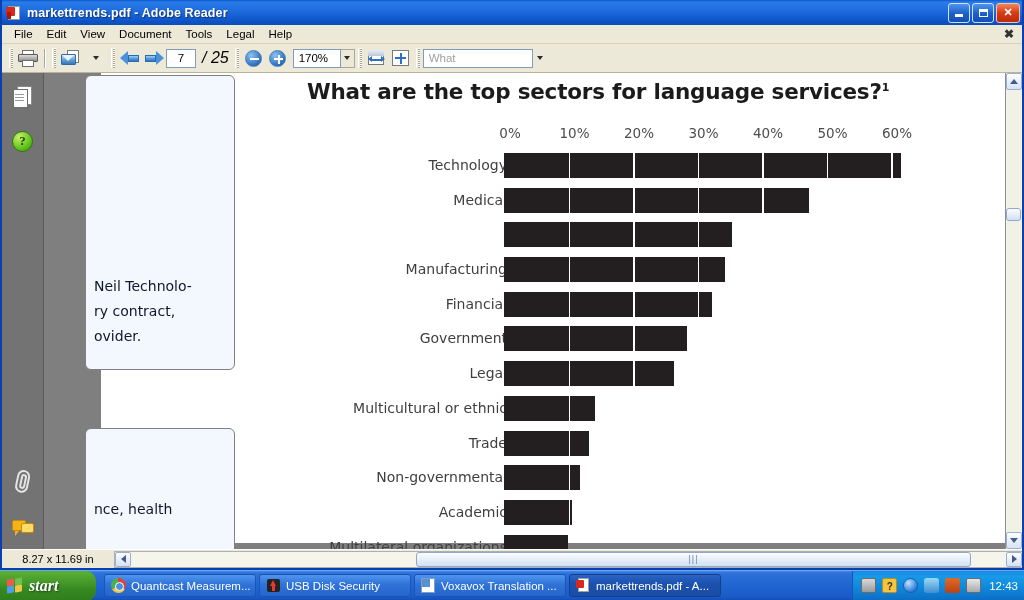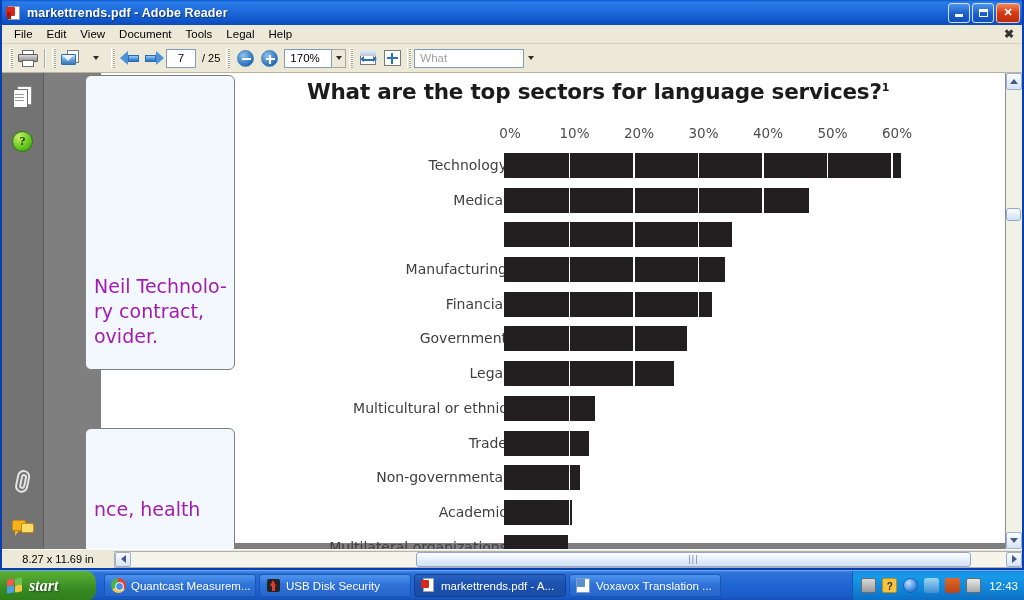--- a/index.html
+++ b/index.html
@@ -50,21 +50,21 @@
              border-bottom:1px solid #b9b49d; }
   .grip { width:4px; height:20px; margin:0 3px;
           background-image:repeating-linear-gradient(to bottom,#fff 0 1px,#a9a48c 1px 2px);
           background-size:2px 4px; background-repeat:repeat-y; background-position:1px 0;
           border-left:1px solid #fff; }
   .tb-sep { width:1px; height:19px; background:#aca899; margin:0 4px; box-shadow:1px 0 0 #fff; }
   .tbtn { height:24px; min-width:24px; display:flex; align-items:center; justify-content:center;
           padding:0 2px; }
   .pgfield { width:30px; height:19px; background:#fff; border:1px solid #7f9db9;
              font-size:11.5px; text-align:center; line-height:17px; color:#000;}
-  .pgtot { font-size:11px; color:#000; margin:0 3px 0 6px; white-space:nowrap;}
+  .pgtot { font-size:16px; color:#000; margin:0 3px 0 6px; white-space:nowrap;font-style:italic;}
   .zoomfield { width:48px; height:19px; background:#fff; border:1px solid #7f9db9;
                font-size:11.5px; line-height:17px; color:#000; padding-left:5px; }
   .ddbtn { width:14px; height:19px; background:#ece9d8; border:1px solid #aca899; border-left:none;
            display:flex; align-items:center; justify-content:center;}
   .caret { width:0;height:0;border-left:3.5px solid transparent;border-right:3.5px solid transparent;
            border-top:4px solid #2b2b2b;}
   .findbox { width:110px; height:19px; background:#fff; border:1px solid #7f9db9;
              font-size:11.5px; color:#a0a0a0; line-height:17px; padding-left:5px; }
   .findcaret { margin-left:4px; }
 
@@ -136,22 +136,22 @@
   .ni-cmt .b2{position:absolute;left:9px;top:6px;width:13px;height:10px;background:#fddc6a;border:1px solid #c98a07;border-radius:2px;}
 
   
   .docview { flex:1; position:relative; background:#7f7f7f; overflow:hidden; }
   .page { position:absolute; left:57px; top:0px; width:938px; background:#fff; height:470px; }
   .page-shadow { position:absolute; left:57px; top:-1px; width:938px; height:2px; background:#b9b9b9;}
 
   
   .callout { position:absolute; background:#f2f8fd; border:1px solid #7f7f7f;
              border-radius:6px; color:#3a3a3a; }
-  .callout .txt { font-family:"DejaVu Sans", sans-serif; font-size:19px; line-height:25px;
-                  color:#a21caf; padding:0; white-space:pre; }
+  .callout .txt { font-family:"DejaVu Sans", sans-serif; font-size:14px; line-height:25px;
+                  color:#0f172a; padding:0; white-space:pre; }
   #callout1 { left:-16px; top:2px; width:150px; height:295px; }
   #callout1 .txt { position:absolute; left:8px; top:198px; }
   #callout2 { left:-16px; top:355px; width:150px; height:200px; }
   #callout2 .txt { position:absolute; left:8px; top:68px; }
 
   
   .chart { position:absolute; left:148px; top:0px; width:790px; }
   .chart-title { font-family:"DejaVu Sans", sans-serif; font-weight:bold; font-size:21.5px;
                  color:#1b1b1b; letter-spacing:-.2px; white-space:nowrap;
                  position:absolute; left:58px; top:6px; }
@@ -555,38 +555,38 @@
         <div class="task">
           <span class="ti">
             <div class="usbic">
               <div class="sq"></div>
               <div class="ar"></div>
               <div class="st"></div>
             </div>
           </span>
           <span>USB Disk Security</span>
         </div>
+        <div class="task">
+          <span class="ti">
+            <div class="wordic">
+              <div class="pg"></div>
+              <div class="bl"></div>
+            </div>
+          </span>
+          <span>Voxavox Translation ...</span>
+        </div>
         <div class="task active">
           <span class="ti">
             <div class="pdficon">
               <div class="pg"></div>
               <div class="rd"></div>
             </div>
           </span>
           <span>markettrends.pdf - A...</span>
         </div>
-        <div class="task">
-          <span class="ti">
-            <div class="wordic">
-              <div class="pg"></div>
-              <div class="bl"></div>
-            </div>
-          </span>
-          <span>Voxavox Translation ...</span>
-        </div>
       </div>
 
     <div class="tray">
       <div class="tr-ic" style="background:linear-gradient(to bottom,#d9d9d9,#9a9a9a);border:1px solid #6b6b6b;border-radius:2px;"></div>
       <div class="tr-ic" style="background:#f5c542;border:1px solid #b5901e;border-radius:2px;color:#33301a;font-size:10px;font-weight:bold;text-align:center;line-height:15px;">?</div>
       <div class="tr-ic" style="border-radius:50%;background:radial-gradient(circle at 35% 30%,#bfe0ff,#2f7fd8 70%,#1b5bb0);border:1px solid #1b5bb0;"></div>
       <div class="tr-ic" style="background:linear-gradient(to bottom,#9dd6f5,#3f8fd0);border-radius:3px;"></div>
       <div class="tr-ic" style="background:linear-gradient(to bottom,#e06a2b,#b94212);border-radius:2px;"></div>
       <div class="tr-ic" style="background:linear-gradient(to bottom,#e8e8e8,#a8a8a8);border:1px solid #6b6b6b;border-radius:2px;"></div>
       <div class="tray-time">12:43</div>

